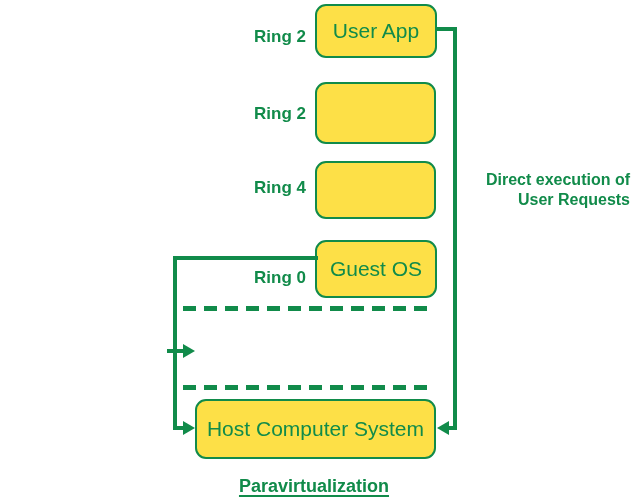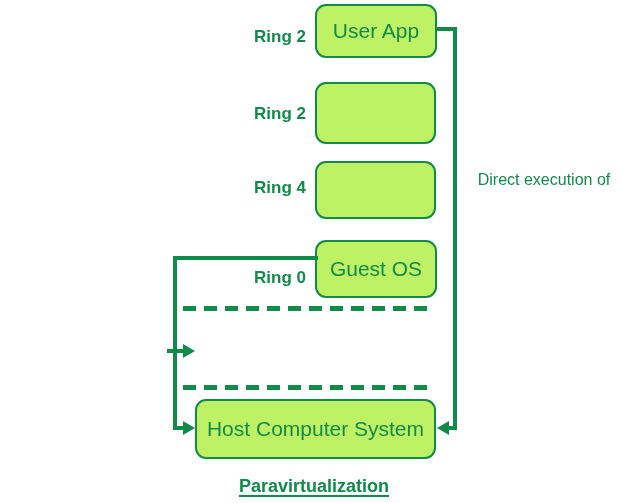--- a/index.html
+++ b/index.html
@@ -10,21 +10,21 @@
     height: 503px;
     background: #ffffff;
     font-family: "Liberation Sans", sans-serif;
     overflow: hidden;
   }
   .box {
     position: absolute;
     box-sizing: border-box;
     border: 2px solid var(--g);
     border-radius: 11px;
-    background: #bef264;
+    background: #fde047;
     display: flex;
     align-items: center;
     justify-content: center;
     color: var(--g);
     font-size: 21px;
     white-space: nowrap;
   }
   .ring-label {
     position: absolute;
     left: 236px;
@@ -54,21 +54,22 @@
     width: 0; height: 0;
     border-top: 7px solid transparent;
     border-bottom: 7px solid transparent;
     border-right: 12px solid var(--g);
   }
   .note {
     position: absolute;
     color: var(--g);
     font-size: 16px;
     line-height: 19px;
-    text-align: center;
+    text-align: right;
+    font-weight: bold;
   }
   .title {
     position: absolute;
     left: 114px;
     top: 476px;
     width: 400px;
     text-align: center;
     color: var(--g);
     font-size: 18px;
     font-weight: bold;
@@ -114,17 +115,18 @@
 
   <div class="hline" style="left:175px; top:256px; width:143px; height:4px;"></div>
   <div class="vline" style="left:173px; top:256px; width:4px; height:174px;"></div>
   <div class="hline" style="left:167px; top:349px; width:18px; height:4px;"></div>
   <div class="arrow-right" style="left:183px; top:344px;"></div>
   <div class="hline" style="left:175px; top:426px; width:10px; height:4px;"></div>
   <div class="arrow-right" style="left:183px; top:421px;"></div>
 
   <div class="note" style="left:458px; top:170px; width:172px; line-height:20px;">
     <div>Direct execution of</div>
+    <div>User Requests</div>
   </div>
 
   <div class="title">Paravirtualization</div>
 
 </div>
 
 </body></html>

